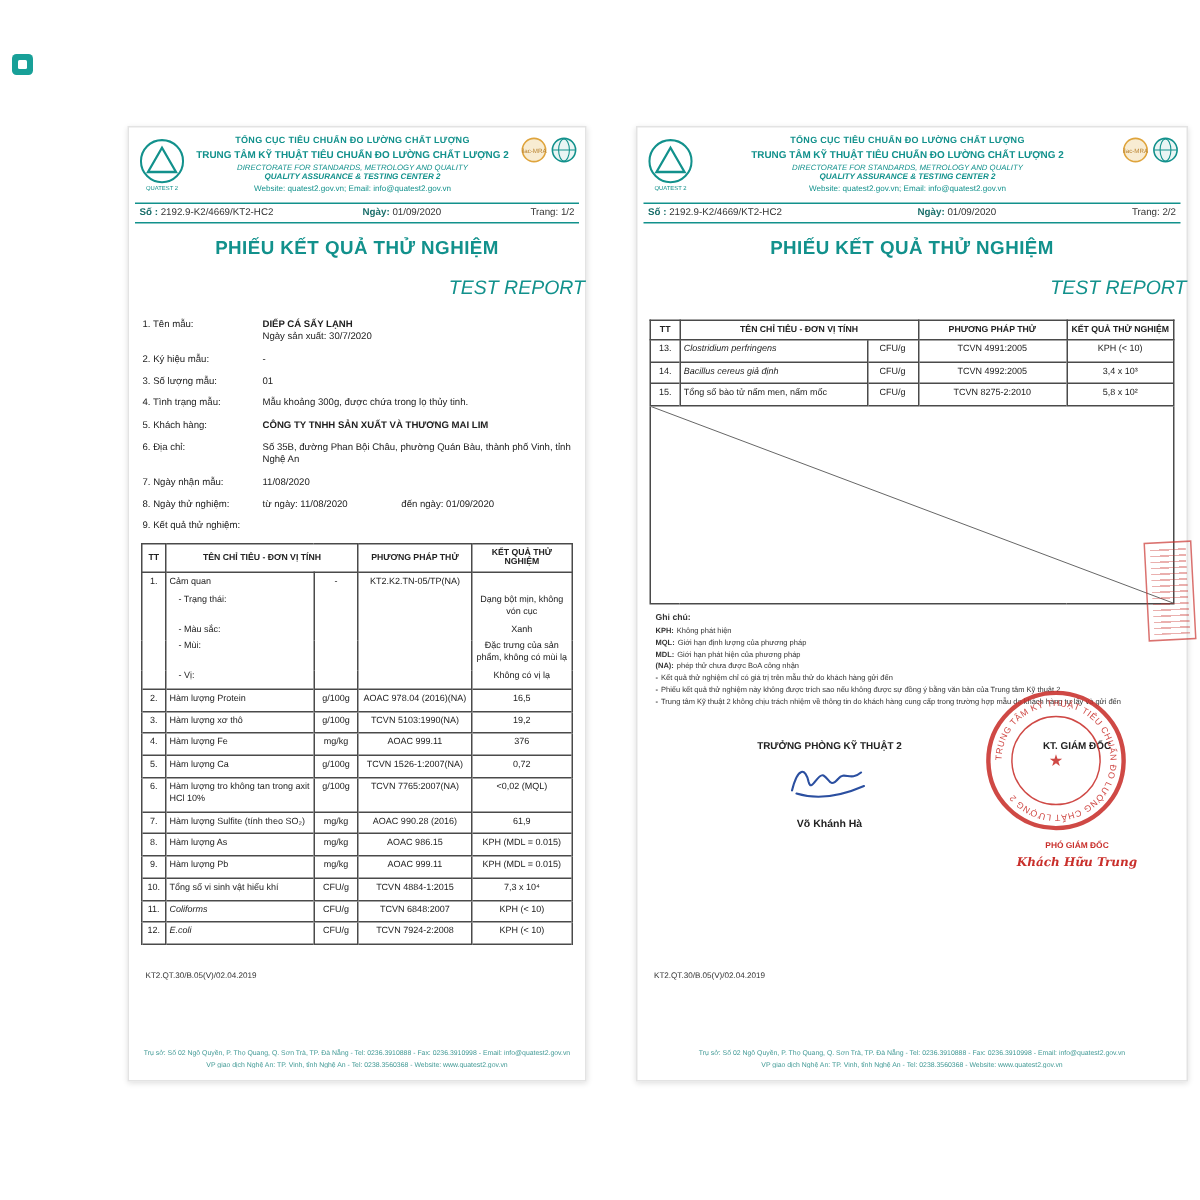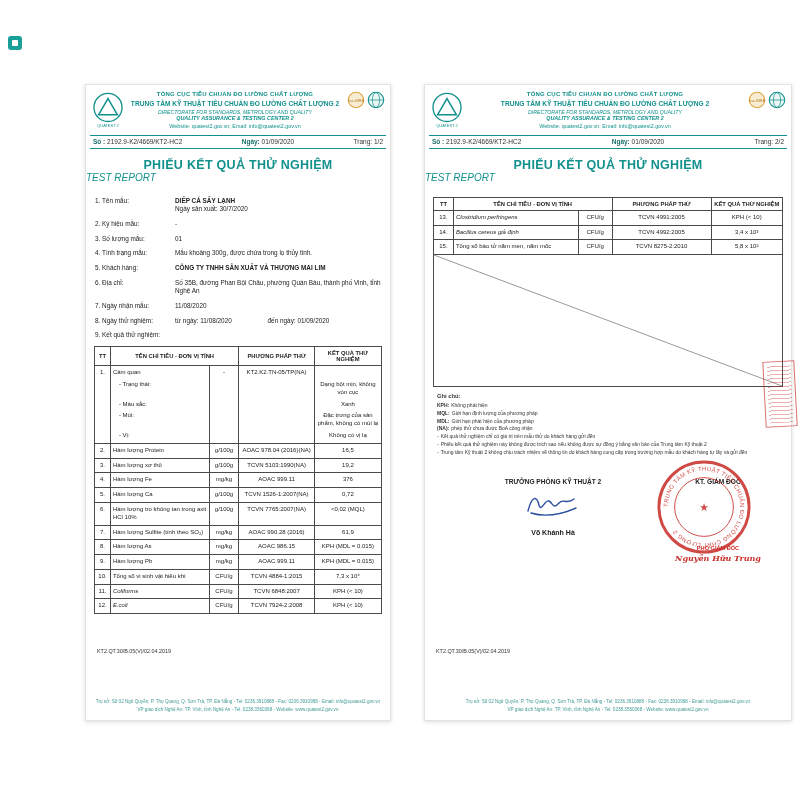--- a/index.html
+++ b/index.html
@@ -25,21 +25,21 @@
   .logo-q { width:34px; height:38px; flex:0 0 auto; }
   .logos-r { width:40px; flex:0 0 auto; display:flex; gap:2px; justify-content:flex-end; }
   .logos-r svg { width:18px; height:18px; }
 
   .docline { display:flex; justify-content:space-between; align-items:center;
              border-top:1.5px solid #12918c; border-bottom:1.5px solid #12918c;
              margin:3px 4px 0; padding:2.5px 3px; font-size:6.5px; color:#333; }
   .docline b { color:#1b6f6b; }
 
   .title    { text-align:center; color:#12918c; font-weight:bold; font-size:12.5px; margin-top:9px; letter-spacing:.3px; }
-  .subtitle { text-align:left; color:#12918c; font-style:italic; font-size:10px; margin-top:0; }
+  .subtitle { text-align:right; color:#12918c; font-style:italic; font-size:13px; margin-top:12px; }
 
   
   .fields { margin:14px 9px 0; font-size:6.4px; line-height:1.35; }
   .field  { position:relative; padding-left:80px; margin-bottom:6px; min-height:7px; }
   .field .lbl { position:absolute; left:0; top:0; white-space:nowrap; }
   .b { font-weight:bold; }
   .inline2 { margin-left:34px; }
 
   
   table.rtable { border-collapse:collapse; table-layout:fixed; margin:8px 8px 0; border:1px solid #4a4a4a; font-size:6px; }
@@ -397,21 +397,21 @@
     <div class="sig-left">
       <div class="sig-title">TRƯỞNG PHÒNG KỸ THUẬT 2</div>
       <svg class="signature-svg" width="62" height="26" viewBox="0 0 62 26">
         <path d="M6,20 C10,4 15,5 17,14 C19,22 23,8 27,10 C31,12 31,19 37,12 C41,7 45,14 52,8 M9,22 C22,26 38,24 54,17" fill="none" stroke="#2b4fa0" stroke-width="1.4" stroke-linecap="round"></path>
       </svg>
       <div class="sig-name">Võ Khánh Hà</div>
     </div>
     <div class="sig-right">
       <div class="sig-title">KT. GIÁM ĐỐC</div>
       <div class="red-sub">PHÓ GIÁM ĐỐC</div>
-      <div class="red-name">Nguyễn Hữu Trung</div>
+      <div class="red-name">Khách Hữu Trung</div>
     </div>
   </div>
 
   <svg class="stamp" viewBox="0 0 100 100">
     <defs>
       <path id="stampArc" d="M 50 50 m -37 0 a 37 37 0 1 1 74 0 a 37 37 0 1 1 -74 0"></path>
     </defs>
     <circle cx="50" cy="50" r="46" fill="none" stroke="#c9302c" stroke-width="3"></circle>
     <circle cx="50" cy="50" r="30" fill="none" stroke="#c9302c" stroke-width="1"></circle>
     <text font-size="6" fill="#c9302c" letter-spacing=".4">

